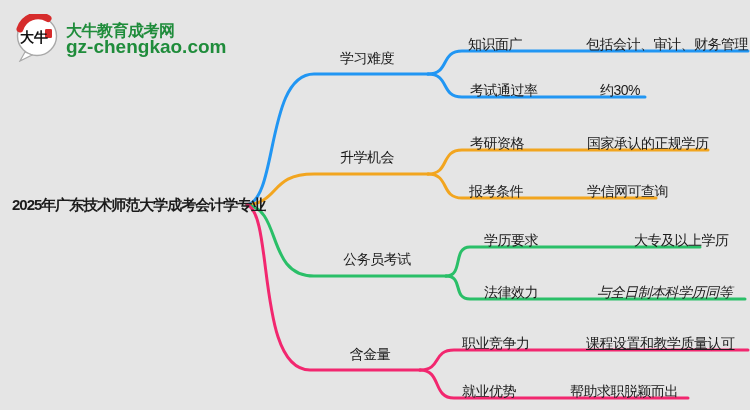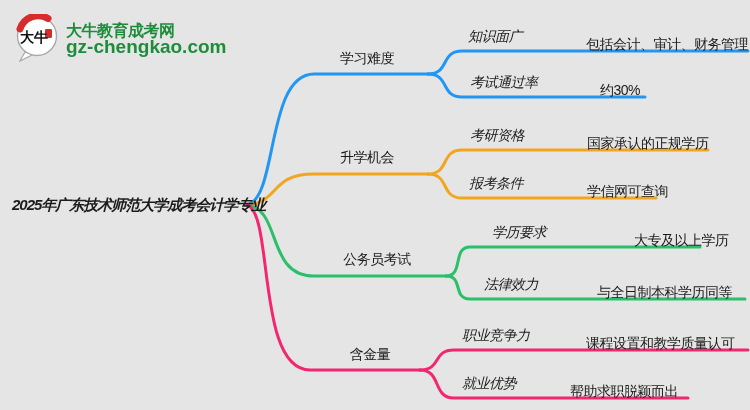--- a/index.html
+++ b/index.html
@@ -16,28 +16,28 @@
   svg.lines path{fill:none;stroke-width:3;stroke-linecap:round;}
   .c1{stroke:var(--branch1);} .c2{stroke:var(--branch2);}
   .c3{stroke:var(--branch3);} .c4{stroke:var(--branch4);}
 
   .logo{position:absolute;left:14px;top:14px;display:flex;align-items:center;gap:6px;cursor:pointer;}
   .logo-text .name{font-size:16px;font-weight:bold;color:var(--brand);letter-spacing:-0.5px;line-height:18px;}
   .logo-text .url{font-size:19px;font-weight:bold;color:var(--brand);line-height:14px;}
 
   .root-label{
     position:absolute;left:12px;top:194px;height:22px;line-height:22px;
-    font-size:15px;font-weight:600;letter-spacing:-1px;white-space:nowrap;font-style:italic;
+    font-size:15px;font-weight:600;letter-spacing:-1px;white-space:nowrap;
   }
   .branch-label{
     position:absolute;height:22px;line-height:22px;text-align:center;
     font-size:14px;font-weight:500;letter-spacing:-0.5px;white-space:nowrap;
   }
   .row{position:absolute;height:22px;line-height:22px;font-size:14px;letter-spacing:-0.5px;white-space:nowrap;}
-  .row .k{position:absolute;top:0;font-weight:500;font-style:italic;}
+  .row .k{position:absolute;top:8px;font-weight:500;}
   .row .v{position:absolute;top:8px;}
 </style>
 </head>
 <body>
 
 <div class="stage">
 
   <svg class="lines" width="750" height="410" viewBox="0 0 750 410">
 
     <path class="c1" d="M247,205 C278,199 266,74 314,74 L428,74"></path>
@@ -90,30 +90,30 @@
   <div class="row" style="left:0;top:124px;">
     <span class="k" style="left:470px;">考研资格</span>
     <span class="v" style="left:587px;">国家承认的正规学历</span>
   </div>
   <div class="row" style="left:0;top:172px;">
     <span class="k" style="left:469px;">报考条件</span>
     <span class="v" style="left:587px;">学信网可查询</span>
   </div>
 
   <div class="row" style="left:0;top:221px;">
-    <span class="k" style="left:484px;margin-left:8px;">学历要求</span>
+    <span class="k" style="left:484px;">学历要求</span>
     <span class="v" style="left:590px;margin-left:44px;">大专及以上学历</span>
   </div>
   <div class="row" style="left:0;top:273px;">
     <span class="k" style="left:484px;">法律效力</span>
-    <span class="v" style="left:597px;">与全日制本科学历同等</span>
+    <span class="v" style="left:597px;font-style:italic;">与全日制本科学历同等</span>
   </div>
 
   <div class="row" style="left:0;top:324px;">
     <span class="k" style="left:462px;">职业竞争力</span>
-    <span class="v" style="left:586px;">课程设置和教学质量认可</span>
+    <span class="v" style="left:586px;text-decoration:underline;">课程设置和教学质量认可</span>
   </div>
   <div class="row" style="left:0;top:372px;">
     <span class="k" style="left:462px;">就业优势</span>
     <span class="v" style="left:570px;">帮助求职脱颖而出</span>
   </div>
 
 </div>
 
 </body></html>

